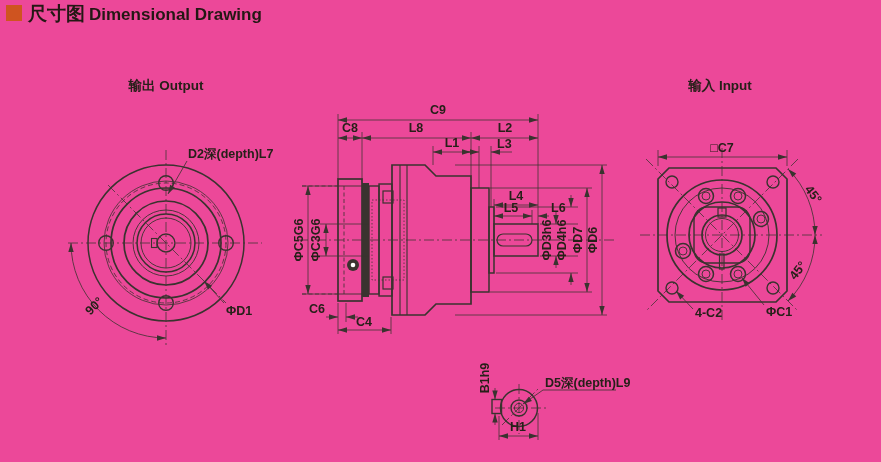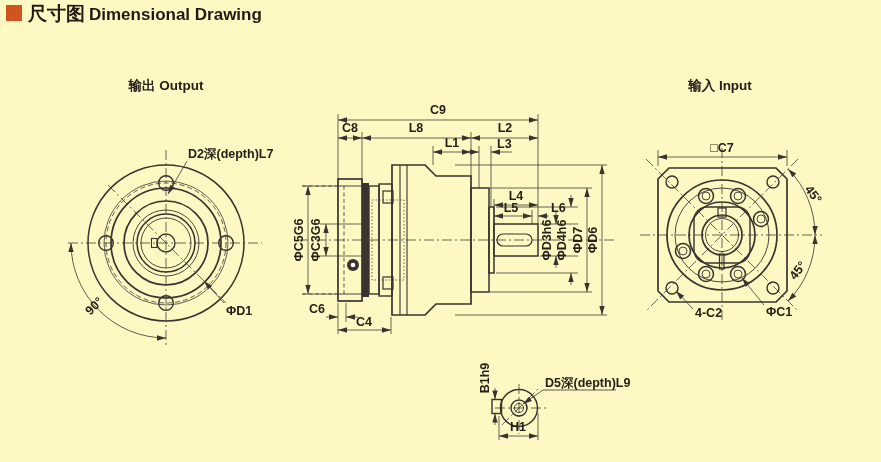--- a/index.html
+++ b/index.html
@@ -1,16 +1,16 @@
 <!DOCTYPE html>
 <html><head>
 <meta charset="utf-8">
 <style>
   html,body{margin:0;padding:0;background:#ffffff;}
-  .stage{position:relative;width:881px;height:462px;background:#fef9c3;overflow:hidden;}
+  .stage{position:relative;width:881px;height:462px;background:#ec4899;overflow:hidden;}
   svg{display:block;}
   text{font-family:"Liberation Sans","DejaVu Sans",sans-serif;fill:#272019;}
   .ttlCn{font-size:19px;font-weight:bold;fill:#231814;}
   .ttlEn{font-size:17px;font-weight:bold;fill:#231814;}
   .vlabel{font-size:13.5px;font-weight:bold;}
   .dim{font-size:12.5px;font-weight:bold;}
   .ln{stroke:#3a332f;fill:none;}
   .w17{stroke-width:1.7}.w15{stroke-width:1.5}.w14{stroke-width:1.4}.w12{stroke-width:1.2}.w11{stroke-width:1.1}
   .w09{stroke-width:0.9}.w08{stroke-width:0.8}.w07{stroke-width:0.75}
   .cl{stroke-dasharray:10 3 2 3;}

